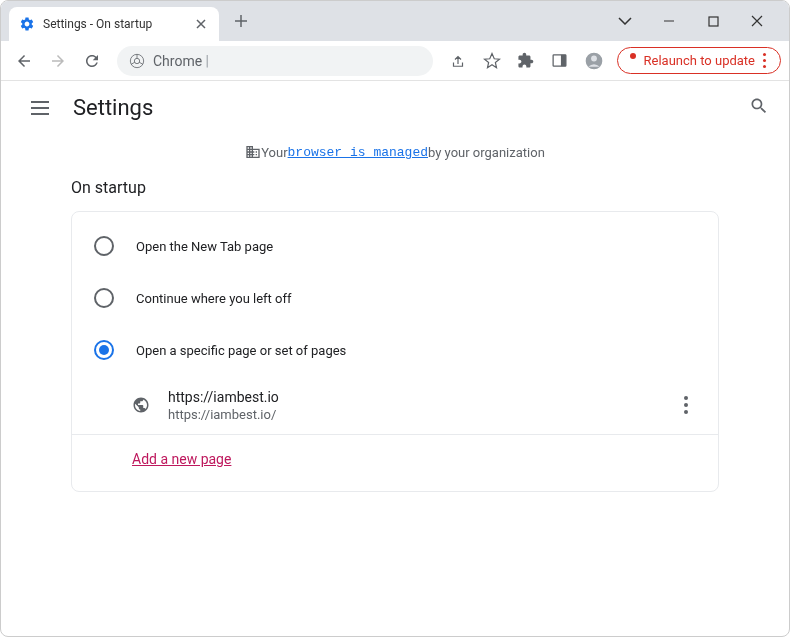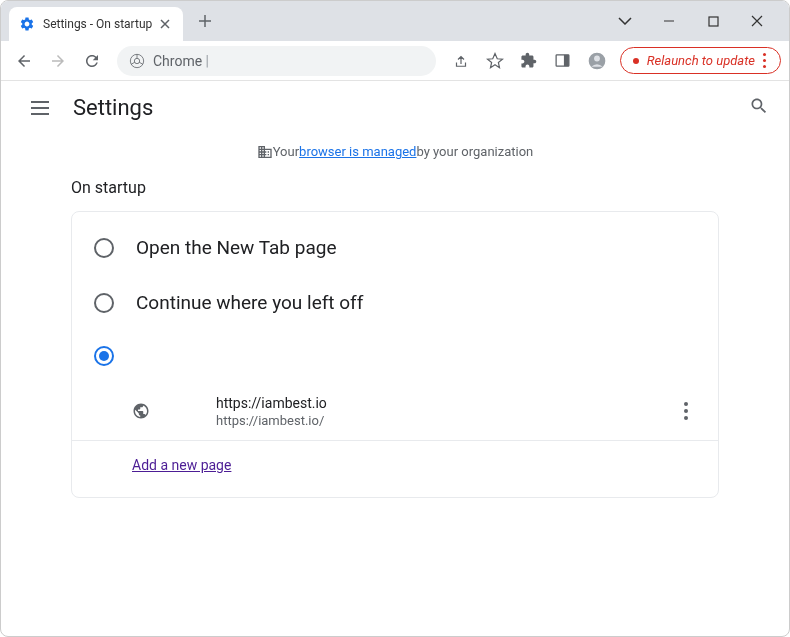--- a/index.html
+++ b/index.html
@@ -1,70 +1,70 @@
 <!DOCTYPE html>
 <html><head>
   <meta charset="utf-8">
   <style>
     * { margin: 0; padding: 0; box-sizing: border-box; font-family: 'Segoe UI', Roboto, Arial, sans-serif; }
     body { width: 790px; height: 637px; background: #fff; border: 1px solid #ccc; border-radius: 8px; overflow: hidden; position: relative; }
     
     
     .titlebar { height: 40px; display: flex; align-items: center; background: #dee1e6; padding-left: 8px; }
-    .tab { background: #fff; height: 34px; margin-top: 6px; border-radius: 8px 8px 0 0; display: flex; align-items: center; padding: 0 10px; width: 174px; font-size: 12px; color: #333; }
+    .tab { background: #fff; height: 34px; margin-top: 6px; border-radius: 8px 8px 0 0; display: flex; align-items: center; padding: 0 10px; width: 210px; font-size: 12px; color: #333; }
     .tab-icon { width: 16px; height: 16px; margin-right: 8px; display: flex; align-items: center; justify-content: center; }
     .tab-title { flex: 1; overflow: hidden; white-space: nowrap; text-overflow: ellipsis; }
     .tab-close { width: 16px; height: 16px; display: flex; align-items: center; justify-content: center; color: #555; cursor: pointer; }
     .new-tab { width: 28px; height: 28px; display: flex; align-items: center; justify-content: center; margin-left: 8px; color: #555; cursor: pointer; }
     .window-controls { margin-left: auto; display: flex; gap: 20px; padding-right: 20px; align-items: center; }
     .window-controls span { width: 24px; display: flex; align-items: center; justify-content: center; cursor: pointer; }
     
     
     .toolbar { height: 40px; background: #fff; display: flex; align-items: center; padding: 0 8px; border-bottom: 1px solid #e3e3e3; gap: 4px; }
     .nav-btn { width: 30px; height: 30px; display: flex; align-items: center; justify-content: center; color: #5f6368; cursor: pointer; border-radius: 50%; }
     .nav-btn.disabled { color: #bbb; }
     .omnibox { flex: 1; height: 30px; background: #f1f3f4; border-radius: 15px; display: flex; align-items: center; padding: 0 12px; margin: 0 6px; font-size: 14px; }
     .omnibox-icon { color: #5f6368; margin-right: 8px; display: flex; }
     .omnibox-domain { color: #5f6368; }
     .omnibox-path { color: #9aa0a6; }
     .toolbar-icon { width: 30px; height: 30px; display: flex; align-items: center; justify-content: center; color: #5f6368; cursor: pointer; }
-    .update-btn { border: 1px solid #d93025; color: #d93025; border-radius: 16px; padding: 5px 14px 5px 12px; display: flex; align-items: center; font-size: 13px; cursor: pointer; margin-left: 4px; font-style: italic; }
+    .update-btn { border: 1px solid #d93025; color: #d93025; border-radius: 16px; padding: 5px 14px 5px 12px; display: flex; font-size: 13px; cursor: pointer; margin-left: 4px; }
     .update-dot { width: 6px; height: 6px; border-radius: 50%; background: #d93025; margin-right: 8px; }
     .menu-dots { display: flex; flex-direction: column; gap: 3px; margin-left: 8px; }
     .menu-dots span { width: 3px; height: 3px; background: #d93025; border-radius: 50%; }
     
     
     .content { background: #fff; }
     .settings-header { display: flex; align-items: center; padding: 14px 20px 14px 30px; }
     .hamburger { display: flex; flex-direction: column; gap: 4px; cursor: pointer; margin-right: 24px; }
     .hamburger span { width: 18px; height: 2px; background: #5f6368; }
     .settings-title { font-size: 22px; color: #202124; }
     .search-btn { margin-left: auto; color: #5f6368; cursor: pointer; }
     
-    .managed-bar { text-align: center; padding: 10px 0 18px; font-size: 13px; color: #5f6368; display: flex; align-items: flex-start; justify-content: center; }
-    .managed-link { color: #1a73e8; text-decoration: underline; cursor: pointer; }
+    .managed-bar { text-align: center; padding: 10px 0 18px; font-size: 13px; color: #5f6368; display: flex; align-items: flex-end; justify-content: center; }
+    .managed-link { color: #1a73e8; text-decoration: underline; cursor: pointer; font-family: Liberation Mono, monospace; }
     
     .section-title { font-size: 16px; color: #202124; padding: 0 0 14px 70px; }
     
     .card { margin: 0 70px 20px 70px; border: 1px solid #e8eaed; border-radius: 8px; padding: 8px 0; }
-    .radio-row { display: flex; align-items: center; padding: 16px 22px; font-size: 19px; color: #202124; cursor: pointer; }
+    .radio-row { display: flex; align-items: center; padding: 16px 22px; font-size: 13px; color: #202124; cursor: pointer; }
     .radio { width: 20px; height: 20px; border: 2px solid #5f6368; border-radius: 50%; margin-right: 22px; display: flex; align-items: center; justify-content: center; }
     .radio.selected { border-color: #1a73e8; }
     .radio.selected::after { content: ''; width: 10px; height: 10px; background: #1a73e8; border-radius: 50%; }
     
-    .page-entry { display: flex; align-items: center; padding: 12px 22px 12px 60px; gap: 48px; }
+    .page-entry { display: flex; align-items: center; padding: 12px 22px 12px 60px; }
     .globe-icon { color: #5f6368; margin-right: 18px; display: flex; }
     .page-text { flex: 1; }
     .page-title-text { font-size: 14px; color: #202124; }
     .page-url { font-size: 13px; color: #5f6368; margin-top: 2px; }
     .more-btn { display: flex; flex-direction: column; gap: 3px; cursor: pointer; padding: 8px; }
     .more-btn span { width: 4px; height: 4px; background: #5f6368; border-radius: 50%; }
     
     .link-row { padding: 16px 22px 16px 60px; font-size: 14px; border-top: 1px solid #e8eaed; }
-    .link-row a { color: #4c1d95; text-decoration: underline; cursor: pointer; }
+    .link-row a { color: #be185d; text-decoration: underline; cursor: pointer; }
     
     
     .watermark { position: absolute; top: 50%; left: 50%; transform: translate(-50%, -50%); font-size: 140px; font-weight: bold; color: rgba(200,200,200,0.13); pointer-events: none; white-space: nowrap; letter-spacing: -8px; z-index: 0; font-style: italic; }
     .watermark .red { color: rgba(220,80,80,0.1); }
     .content-wrap { position: relative; z-index: 1; }
   </style>
 </head>
 <body>
 
 <div class="watermark"><span>PC</span><span class="red">risk</span><span>.com</span></div>
@@ -210,20 +210,21 @@
     <div class="radio-row">
       <span class="radio"></span>
       <span>Open the New Tab page</span>
     </div>
     <div class="radio-row">
       <span class="radio"></span>
       <span>Continue where you left off</span>
     </div>
     <div class="radio-row">
       <span class="radio selected"></span>
+      <span>Open a specific page or set of pages</span>
     </div>
 
     <div class="page-entry">
       <span class="globe-icon">
         <svg width="18" height="18" viewBox="0 0 24 24" fill="#5f6368">
               <path d="M12 2C6.48 2 2 6.48 2 12s4.48 10 10 10 10-4.48 10-10S17.52 2 12 2zm-1 17.93c-3.95-.49-7-3.85-7-7.93 0-.62.08-1.21.21-1.79L9 15v1c0 1.1.9 2 2 2v1.93zm6.9-2.54c-.26-.81-1-1.39-1.9-1.39h-1v-3c0-.55-.45-1-1-1H8v-2h2c.55 0 1-.45 1-1V7h2c1.1 0 2-.9 2-2v-.41c2.93 1.19 5 4.06 5 7.41 0 2.08-.8 3.97-2.1 5.39z"></path>
             </svg>
       </span>
       <div class="page-text">
         <div class="page-title-text">https://iambest.io</div>

